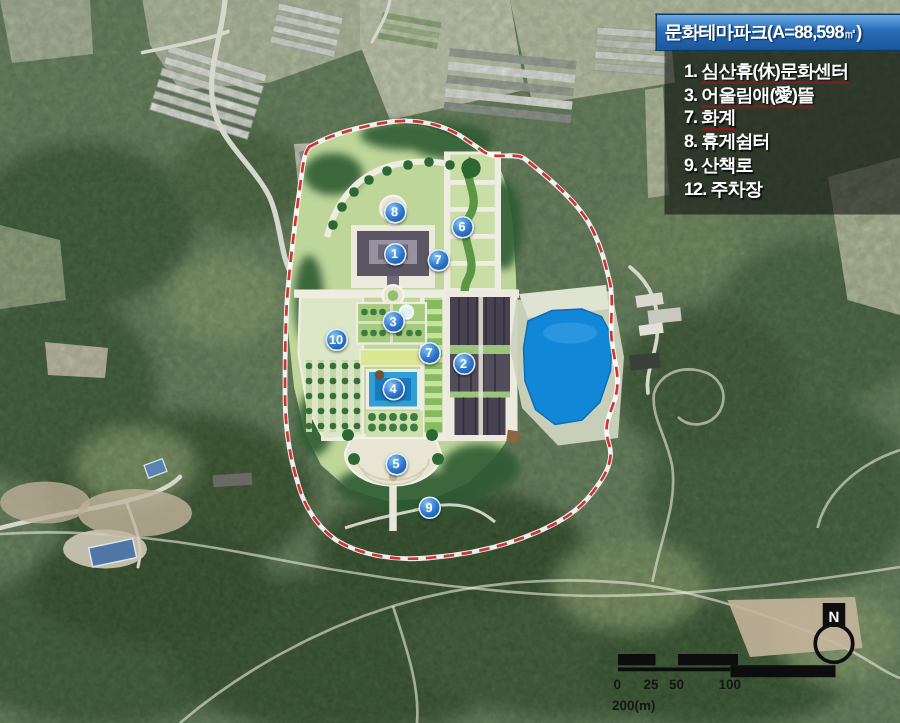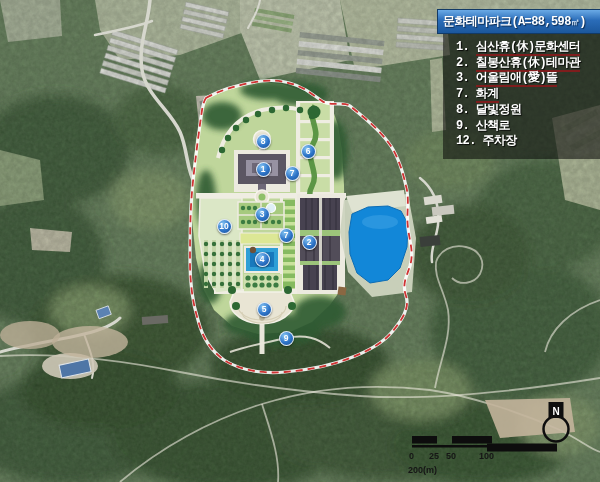--- a/index.html
+++ b/index.html
@@ -1,20 +1,20 @@
 <!DOCTYPE html>
 <html><head>
 <meta charset="utf-8">
 <style>
   html,body{margin:0;padding:0;background:#222;}
   .stage{position:relative;width:600px;height:482px;overflow:hidden;
          font-family:"Liberation Sans",sans-serif;background:#64805a;}
   .stage svg{position:absolute;left:0;top:0;}
   
-  .legend{position:absolute;top:9px;right:0;width:163px;z-index:30;font-family:Liberation Mono, monospace;}
+  .legend{position:absolute;top:9px;right:0;width:163px;z-index:30;}
   .legend-title{background:linear-gradient(#6aaae6,#2a6cb8 45%,#1b579c);
     border:1px solid #123a66;border-right:none;color:#fff;font-weight:bold;
     font-size:12px;letter-spacing:-0.6px;padding:3px 3px 3px 5px;white-space:nowrap;
     text-shadow:1px 1px 1px #0a2a50;}
   .legend-title .unit{font-size:9px;color:#cfe0f2;}
   .legend-list{background:rgba(8,8,8,0.55);margin-left:6px;padding:6px 4px 9px 13px;}
   .legend-item{color:#fff;font-weight:bold;font-size:12px;line-height:15.7px;
     white-space:nowrap;text-shadow:1px 1px 1px rgba(0,0,0,0.85);letter-spacing:-0.6px;}
   .legend-item .name{padding-bottom:0;}
   .legend-item.underline .name{border-bottom:2px solid #7e1d1d;}
@@ -461,41 +461,37 @@
     <div class="legend-title">
       <span>문화테마파크(A=88,598</span><span class="unit">㎡</span><span>)</span>
     </div>
     <div class="legend-list">
 
         <div class="legend-item underline">
           <span class="num">1.</span>
           <span class="name">심산휴(休)문화센터</span>
         </div>
 
-        <div class="legend-item underline">
-          <span class="num">2.</span>
-          <span class="name">칠봉산휴(休)테마관</span>
-        </div>
 
         <div class="legend-item underline">
           <span class="num">3.</span>
           <span class="name">어울림애(愛)뜰</span>
         </div>
 
 
 
 
         <div class="legend-item underline">
           <span class="num">7.</span>
           <span class="name">화계</span>
         </div>
 
         <div class="legend-item">
           <span class="num">8.</span>
-          <span class="name">달빛정원</span>
+          <span class="name">휴게쉼터</span>
         </div>
 
         <div class="legend-item">
           <span class="num">9.</span>
           <span class="name">산책로</span>
         </div>
 
         <div class="legend-item">
           <span class="num">12.</span>
           <span class="name">주차장</span>

